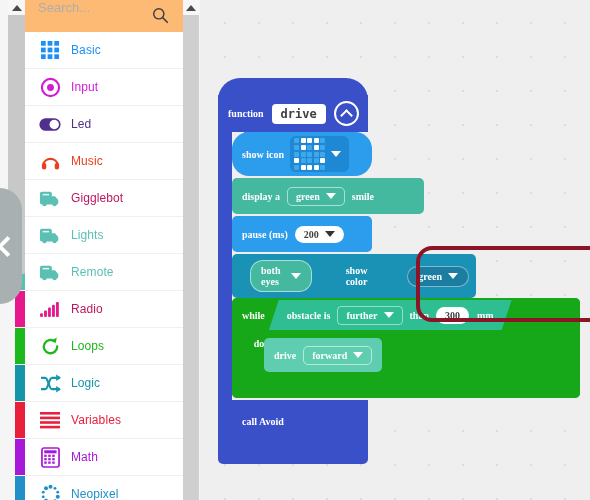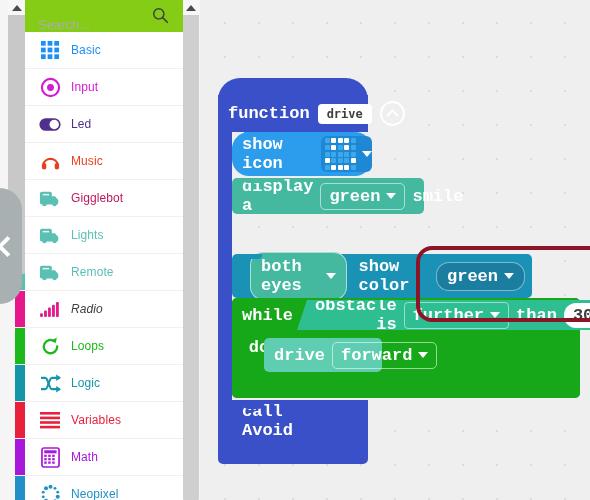--- a/index.html
+++ b/index.html
@@ -28,22 +28,22 @@
   .toolbox{
     position:absolute;left:0;top:0;width:200px;height:500px;
     background:#f5f5f5;
   }
   .tb-white{
     position:absolute;left:25px;top:0;width:158px;height:500px;
     background:#ffffff;
   }
   .search-row{
     position:absolute;left:25px;top:0;width:158px;height:32px;
-    background:#84cc16;
-    display:flex;align-items:flex-end;
+    background:#fdba74;
+    display:flex;align-items:flex-start;
   }
   .search-input{
     border:0;outline:0;background:transparent;
     font-family:"Liberation Sans", sans-serif;
     font-size:13px;color:#555;
     margin-left:13px;width:105px;padding:0;
   }
   .search-input::placeholder{color:#adadad;}
   .search-icon{
     position:absolute;right:14px;top:7px;width:17px;height:17px;
@@ -99,22 +99,22 @@
     cursor:pointer;
   }
   .chev-left{
     width:11px;height:11px;border-left:4px solid #ffffff;border-bottom:4px solid #ffffff;
     transform:rotate(45deg);
   }
 
   
   .blk{position:absolute;box-sizing:border-box;}
   .mono{
-    font-family:Liberation Mono, monospace;
-    font-weight:bold;color:#ffffff;font-size:17px;letter-spacing:0px;
+    font-family:Liberation Serif, serif;
+    font-weight:bold;color:#ffffff;font-size:10px;letter-spacing:0px;
   }
   #fn-hat{
     left:18px;top:78px;width:150px;height:52px;background:#3a50c9;
     border-radius:22px 22px 4px 4px;
   }
   #fn-head{
     left:18px;top:95px;width:150px;height:37px;background:#3a50c9;
     display:flex;align-items:center;
   }
   .fn-label{margin-left:10px;}
@@ -181,22 +181,22 @@
   }
   .field-pill{
     background:#ffffff;border-radius:12px;padding:3px 9px;margin-left:7px;
     display:flex;align-items:center;cursor:pointer;
     color:#3f3f3f;
   }
   .field-pill .mono{color:#3f3f3f;}
 
   
   #blk-eyes{
-    left:32px;top:254px;width:300px;height:44px;background:#1a92b5;border-radius:5px;
-    display:flex;align-items:center;
+    left:32px;top:254px;width:244px;height:44px;background:#1a92b5;border-radius:5px;
+    display:flex;align-items:center;gap:22px;
   }
   .field-dark{
     background:#1b7ea0;border:1.5px solid rgba(255,255,255,.45);border-radius:13px;
     padding:4px 10px;margin:0 7px;display:flex;align-items:center;cursor:pointer;
   }
   .field-teal{
     background:#44b9a0;border:1.5px solid rgba(255,255,255,.55);border-radius:13px;
     padding:4px 10px;margin-left:18px;display:flex;align-items:center;cursor:pointer;
   }
 
@@ -302,20 +302,28 @@
     <div class="blk" id="blk-display">
       <i class="notch" style="background:#44b9a0"></i>
       <span class="mono" style="margin-left:10px">display a</span>
       <span class="field-round">
         <span class="mono">green</span>
         <i class="caret"></i>
       </span>
       <span class="mono">smile</span>
     </div>
 
+    <div class="blk" id="blk-pause">
+      <i class="notch" style="background:#2c9ced"></i>
+      <span class="mono" style="margin-left:10px">pause (ms)</span>
+      <span class="field-pill">
+        <span class="mono">200</span>
+        <i class="caret caret-dark"></i>
+      </span>
+    </div>
 
     <div class="blk" id="blk-eyes">
       <i class="notch" style="background:#1a92b5"></i>
       <span class="field-teal">
         <span class="mono">both eyes</span>
         <i class="caret"></i>
       </span>
       <span class="mono" style="margin-left:12px">show color</span>
       <span class="field-dark">
         <span class="mono">green</span>
@@ -464,21 +472,21 @@
           <div class="cat-stripe" style="background: rgb(230, 24, 140);"></div>
           <span class="cat-icon">
             <svg xmlns="http://www.w3.org/2000/svg" viewBox="0 0 22 19" width="21" height="18">
               <rect x="0" y="14" width="3" height="4" rx="1" fill="#e6188c"></rect>
               <rect x="4.2" y="11" width="3" height="7" rx="1" fill="#e6188c"></rect>
               <rect x="8.4" y="8" width="3" height="10" rx="1" fill="#e6188c"></rect>
               <rect x="12.600000000000001" y="5" width="3" height="13" rx="1" fill="#e6188c"></rect>
               <rect x="16.8" y="2" width="3" height="16" rx="1" fill="#e6188c"></rect>
             </svg>
           </span>
-          <span class="cat-label" style="color: #404040; font-style: italic;">Radio</span>
+          <span class="cat-label" style="color: #be185d;">Radio</span>
         </div>
         <div class="cat-row">
           <div class="cat-stripe" style="background: rgb(28, 184, 28);"></div>
           <span class="cat-icon">
             <svg xmlns="http://www.w3.org/2000/svg" viewBox="0 0 22 22" width="21" height="21">
               <path d="M18 11a7 7 0 1 1-2.6-5.4" fill="none" stroke="#1cb81c" stroke-width="2.4" stroke-linecap="round"></path>
               <path d="M17.6 1.6 L16.6 7 L11.4 5.2 Z" fill="#1cb81c"></path>
             </svg>
           </span>
           <span class="cat-label" style="color: rgb(28, 184, 28);">Loops</span>

